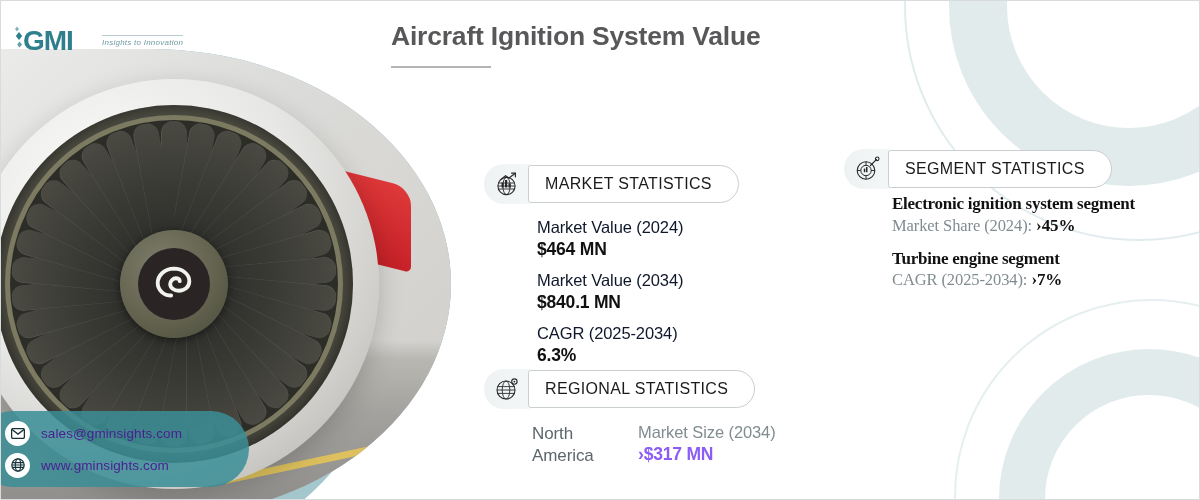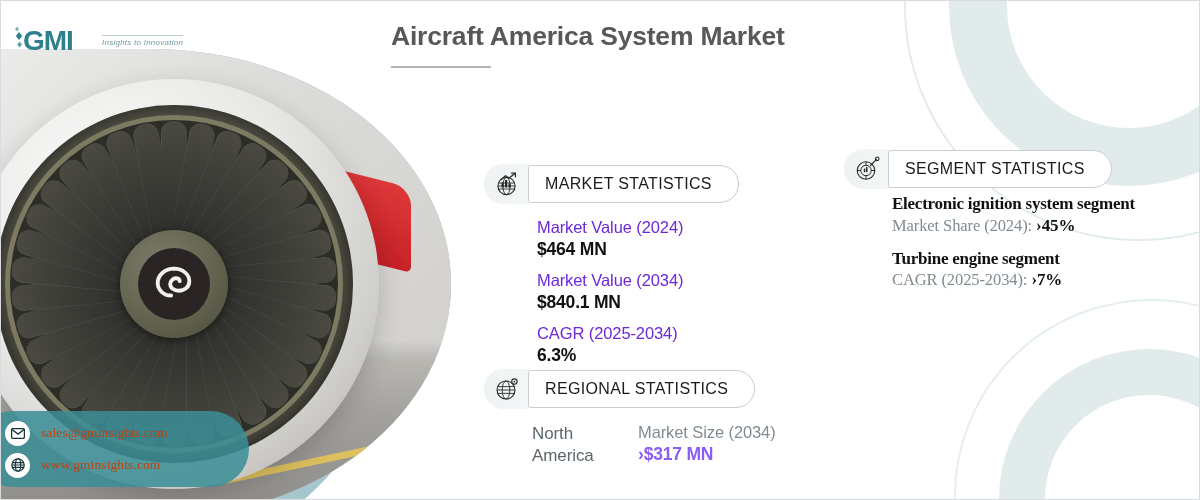--- a/index.html
+++ b/index.html
@@ -163,25 +163,24 @@
     z-index: 6;
   }
   .contact-row { display: flex; align-items: center; gap: 11px; }
   .contact-ic {
     width: 25px; height: 25px; border-radius: 50%;
     background: #ffffff;
     display: flex; align-items: center; justify-content: center;
     flex: 0 0 auto;
   }
   .contact-text {
-    color: #c2410c;
+    color: #4c1d95;
     font-size: 13.5px;
     letter-spacing: .1px;
     white-space: nowrap;
-    font-family: Liberation Serif, serif;
   }
 
   
   .logo-wrap {
     position: absolute;
     left: 14px; top: 22px;
     display: flex; align-items: center; gap: 9px;
     z-index: 7;
   }
   .logo-mark { display: flex; align-items: center; }
@@ -230,21 +229,21 @@
     font-size: 16px; font-weight: 500; color: #1b1b1b;
     letter-spacing: .35px; white-space: nowrap;
   }
 
   .market-stats { position: absolute; left: 483px; top: 163px; }
   .segment-stats { position: absolute; left: 843px; top: 148px; }
   .regional-stats { position: absolute; left: 483px; top: 368px; }
 
   .stat-body { padding-left: 53px; margin-top: 12px; }
   .stat-label {
-    font-size: 16.5px; color: #6d28d9; line-height: 1.35;
+    font-size: 16.5px; color: #0f172a; line-height: 1.35;
     letter-spacing: -.1px;
   }
   .stat-value {
     font-size: 17.5px; font-weight: 700; color: #111111;
     line-height: 1.35; margin-bottom: 7px; letter-spacing: -.2px;
   }
 
   .seg-body { padding-left: 48px; margin-top: 4px; font-family: Liberation Serif, serif; }
   .seg-name {
     font-size: 17px; font-weight: 700; color: #111111;
@@ -373,21 +372,21 @@
         <text x="8" y="27" font-family="Liberation Sans, sans-serif" font-size="28" font-weight="700" fill="#2f7f8c" letter-spacing="-1">GMI</text>
       </svg>
     </span>
     <span class="logo-text-block">
       <span class="logo-rule"></span>
       <span class="logo-tag">Insights to Innovation</span>
     </span>
   </div>
 
   <div class="title-block">
-    <div class="main-title">Aircraft America System Market</div>
+    <div class="main-title">Aircraft Ignition System Value</div>
     <div class="title-rule"></div>
   </div>
 
   <div class="market-stats">
     <div class="stat-head">
       <span class="head-icon-box">
         <svg width="26" height="26" viewBox="0 0 26 26">
           <circle cx="12.5" cy="15" r="8.6" fill="none" stroke="#2a2a2a" stroke-width="1.1"></circle>
           <ellipse cx="12.5" cy="15" rx="3.6" ry="8.6" fill="none" stroke="#2a2a2a" stroke-width=".9"></ellipse>
           <path d="M4 12h17M4 18h17M3.9 15h17.2" stroke="#2a2a2a" stroke-width=".9"></path>

